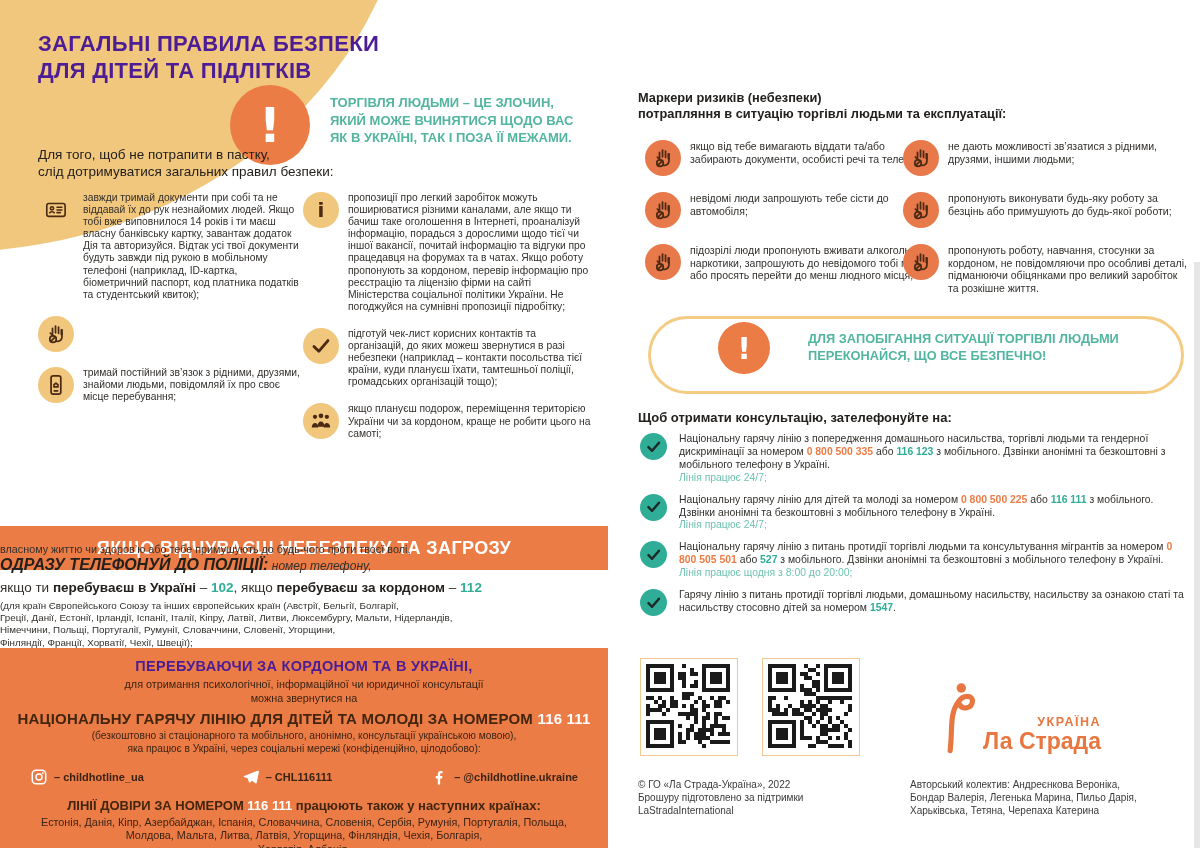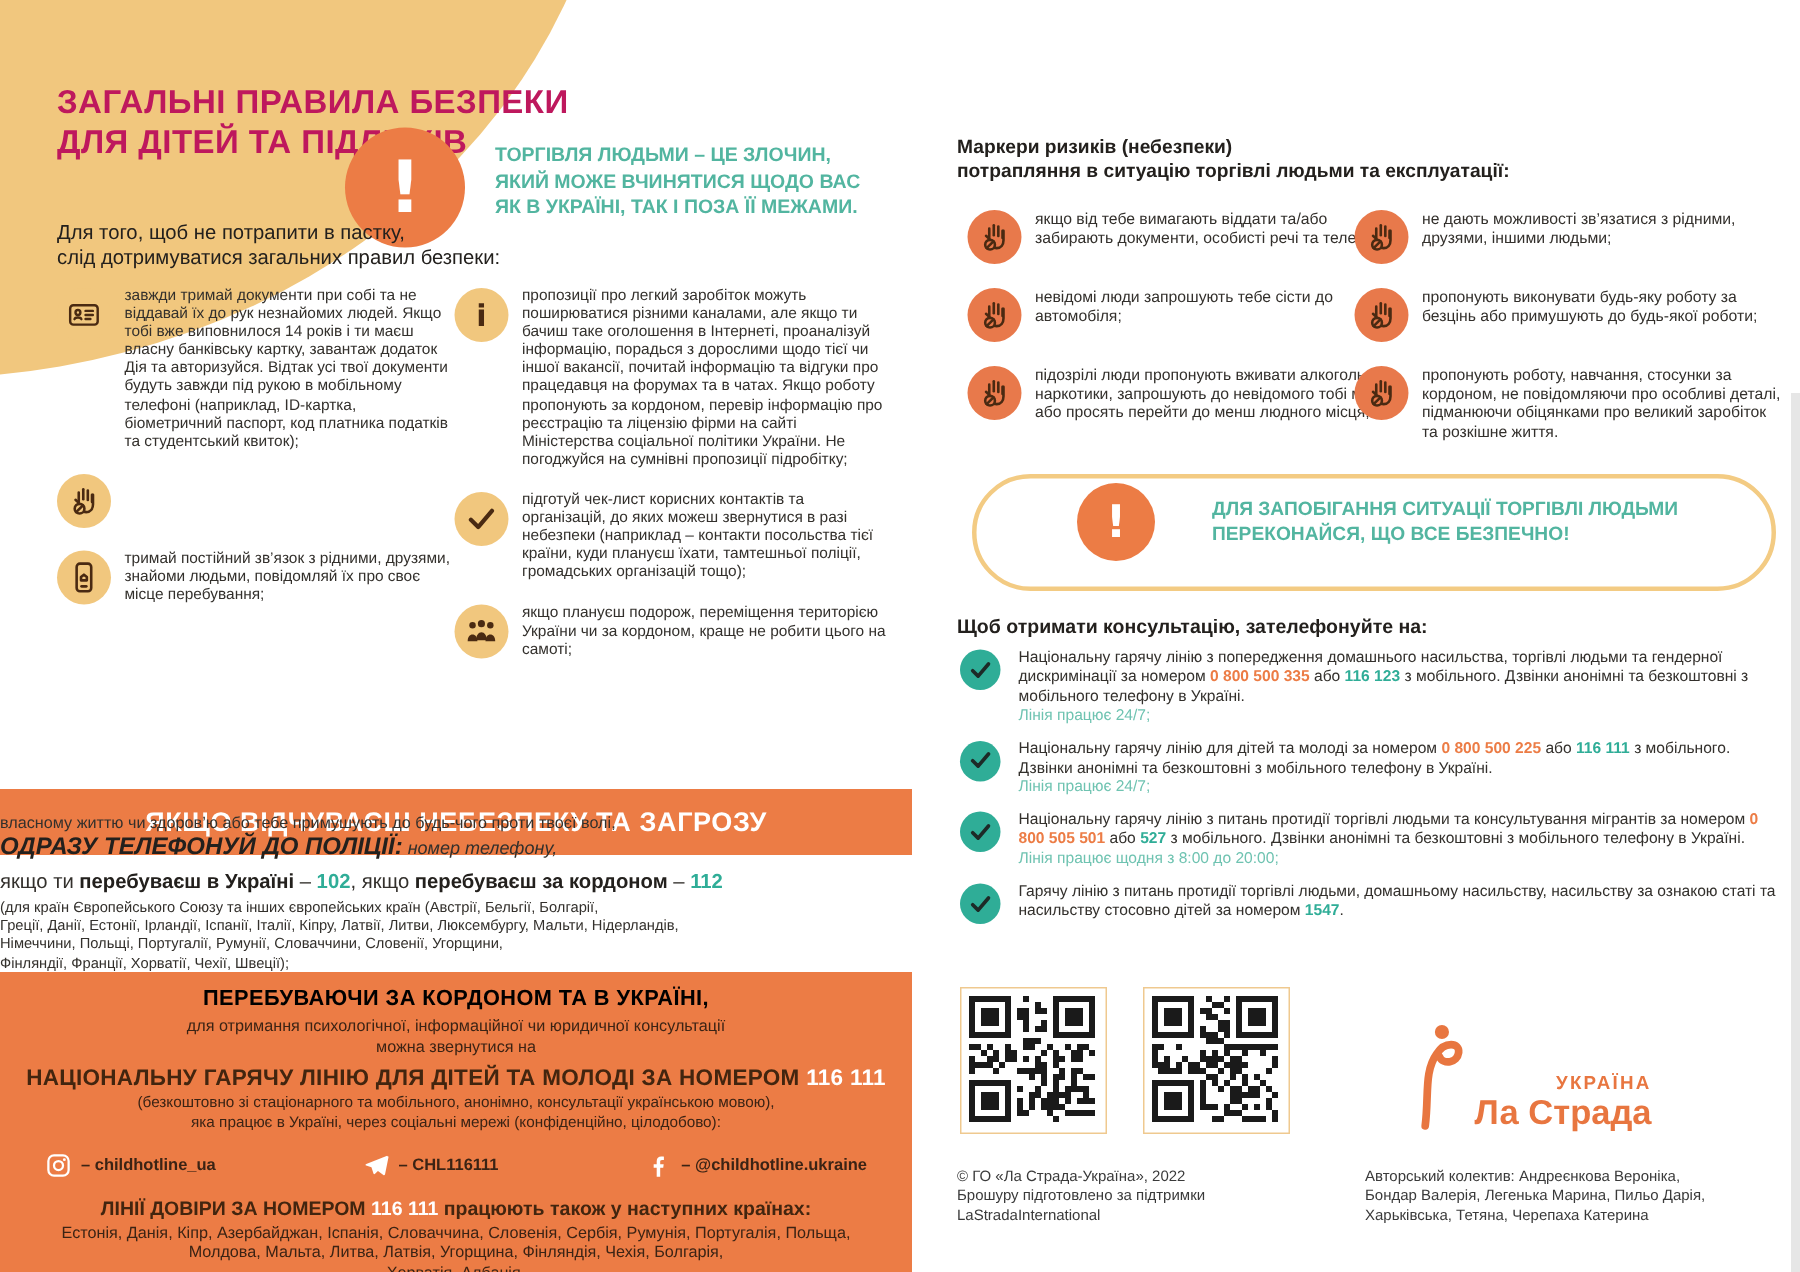--- a/index.html
+++ b/index.html
@@ -1,21 +1,21 @@
 <!DOCTYPE html>
 <html style="--orange: #EC7C45; --yellow: #F1C77E; --teal: #52B5A0; --teal-badge: #2FAD97; --teal-light: #6FC3B1; --dark: #2E2A26;"><head>
 <meta charset="utf-8">
 <style>
   html,body{margin:0;padding:0;background:#fff;}
   #page{position:relative;width:1200px;height:848px;background:#fff;overflow:hidden;
         font-family:"Liberation Sans",sans-serif;color:var(--dark,#2e2a26);}
   .abs{position:absolute;}
   
   .blob{left:-511px;top:-552px;width:922px;height:804px;border-radius:50%;background:var(--yellow);}
-  .doc-title{left:38px;top:30px;font-size:22px;line-height:27px;font-weight:800;color:#be185d;letter-spacing:.3px;margin-top:24px;}
+  .doc-title{left:38px;top:30px;font-size:22px;line-height:27px;font-weight:800;color:#4c1d95;letter-spacing:.3px;}
   .excl{border-radius:50%;background:var(--orange);display:flex;align-items:center;justify-content:center;}
   .excl span{color:#fff;font-weight:800;font-family:"DejaVu Sans",sans-serif;}
   .excl-big{left:230px;top:85px;width:80px;height:80px;}
   .excl-big span{font-size:48px;}
   .alert{left:330px;top:94px;width:260px;font-size:13px;line-height:17.5px;font-weight:800;color:var(--teal);}
   .intro{left:38px;top:146px;font-size:13.5px;line-height:17px;font-weight:400;color:#23201d;}
   .rules{top:192px;}
   .rules-c1{left:38px;width:262px;}
   .rules-c2{left:303px;width:288px;}
   .rule{display:flex;gap:9px;margin-bottom:15px;}
@@ -35,21 +35,21 @@
   .dnote{top:600px;font-size:9.8px;line-height:12.2px;color:#33302c;}
   .sg-n{}
   .sg-b{font-weight:700;color:#23201d;}
   .sg-t{font-weight:800;color:var(--teal-badge);}
   .sg-o{font-weight:800;color:var(--orange);}
   .sg-tl{color:var(--teal-light);}
   .sg-xl{font-weight:800;font-size:16px;color:#23201d;}
   .sg-hb{font-weight:800;color:#42250f;}
   .sg-hw{font-weight:800;color:#fff;}
   .abroad{left:0;top:648px;width:608px;height:200px;background:var(--orange);color:#3b2314;text-align:center;}
-  .abroad .a-title{margin-top:10px;font-size:14.5px;font-weight:800;color:#000000;letter-spacing:.3px;}
+  .abroad .a-title{margin-top:10px;font-size:14.5px;font-weight:800;color:#4c1d95;letter-spacing:.3px;}
   .abroad .a-sub{margin-top:4px;font-size:10.8px;line-height:13.5px;}
   .abroad .a-hot{margin-top:5px;font-size:15px;letter-spacing:.2px;}
   .abroad .a-note{margin-top:3px;font-size:10.2px;line-height:12.8px;}
   .socials{display:flex;justify-content:space-between;padding:0 30px;margin-top:12px;align-items:center;}
   .social{display:flex;align-items:center;gap:6px;font-size:11px;font-weight:800;color:#3b2314;}
   .social svg{width:18px;height:18px;}
   .a-trust{margin-top:12px;font-size:13px;}
   .a-countries{margin-top:3px;font-size:10.8px;line-height:13.5px;}
   
   .markers-title{left:638px;top:90px;font-size:12.8px;line-height:16px;font-weight:800;color:#23201d;}

